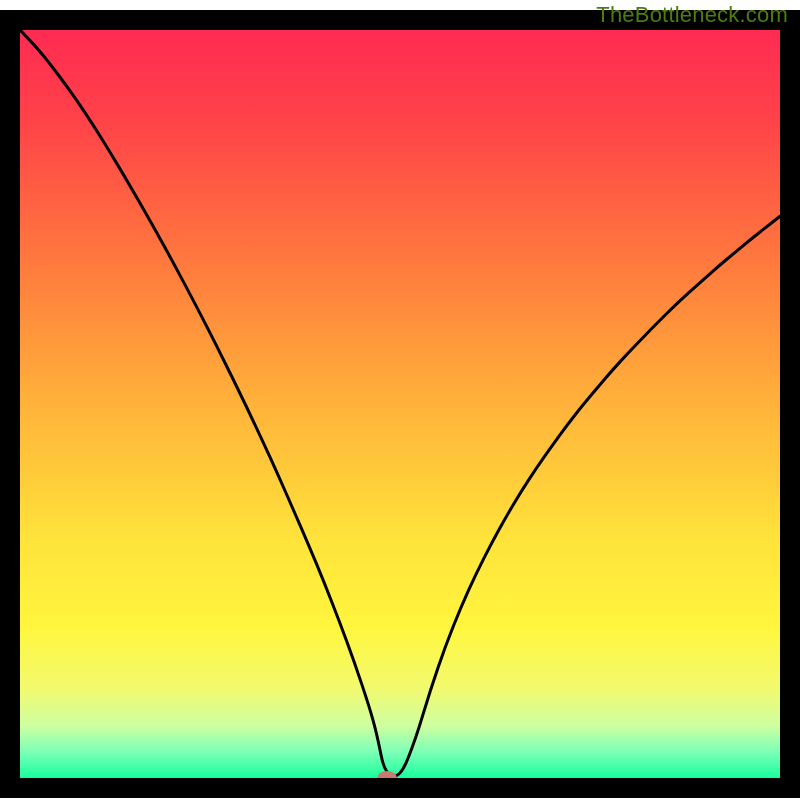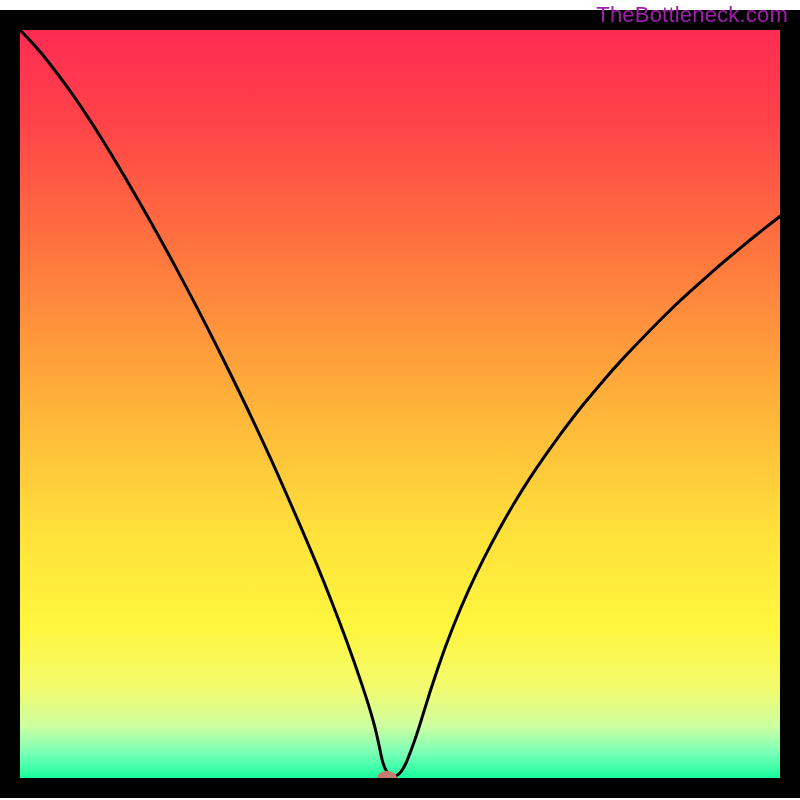--- a/index.html
+++ b/index.html
@@ -13,21 +13,21 @@
   }
   .chart-wrapper {
     position: relative;
     width: 800px;
     height: 800px;
   }
   .attribution {
     position: absolute;
     top: 2px;
     right: 12px;
-    color: #a21caf;
+    color: #4d7c0f;
     font-size: 22px;
     font-weight: 400;
     letter-spacing: 0.2px;
     z-index: 5;
   }
   svg {
     display: block;
   }
 </style>
 </head>

